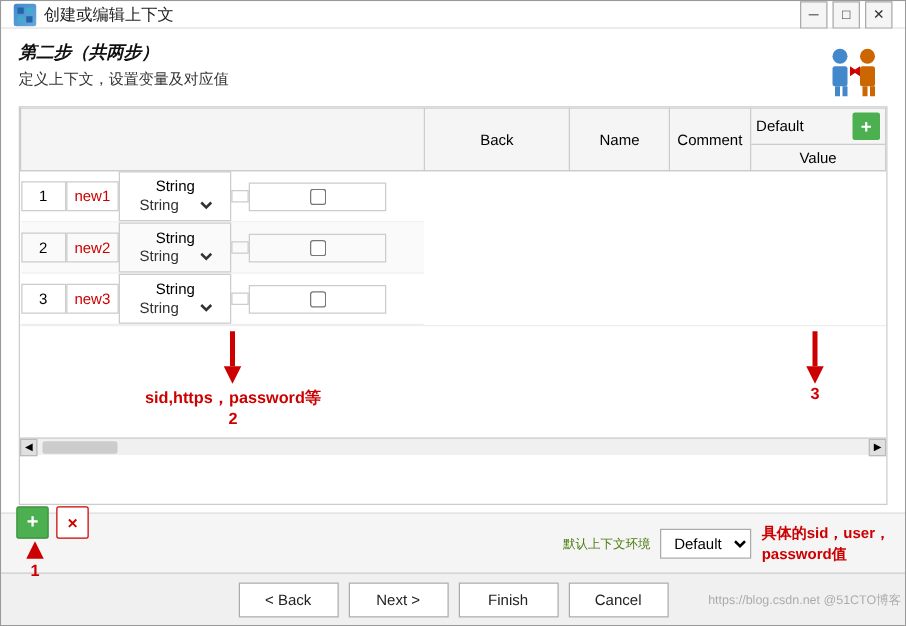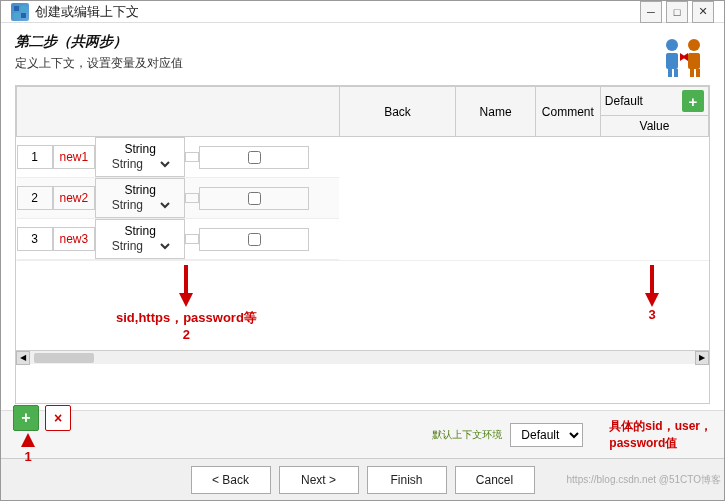--- a/index.html
+++ b/index.html
@@ -181,21 +181,21 @@
       padding: 2px 6px;
       border: 1px solid #aaa;
       background: #fff;
       cursor: pointer;
       height: 24px;
     }
     .env-desc {
       color: #cc0000;
       font-size: 12px;
       font-weight: bold;
-      margin-left: 18px;
+      margin-left: 0;
     }
     .footer-bar {
       background: #f0f0f0;
       border-top: 1px solid #ccc;
       padding: 8px 12px;
       display: flex;
       align-items: center;
       justify-content: center;
       gap: 8px;
       height: 42px;

